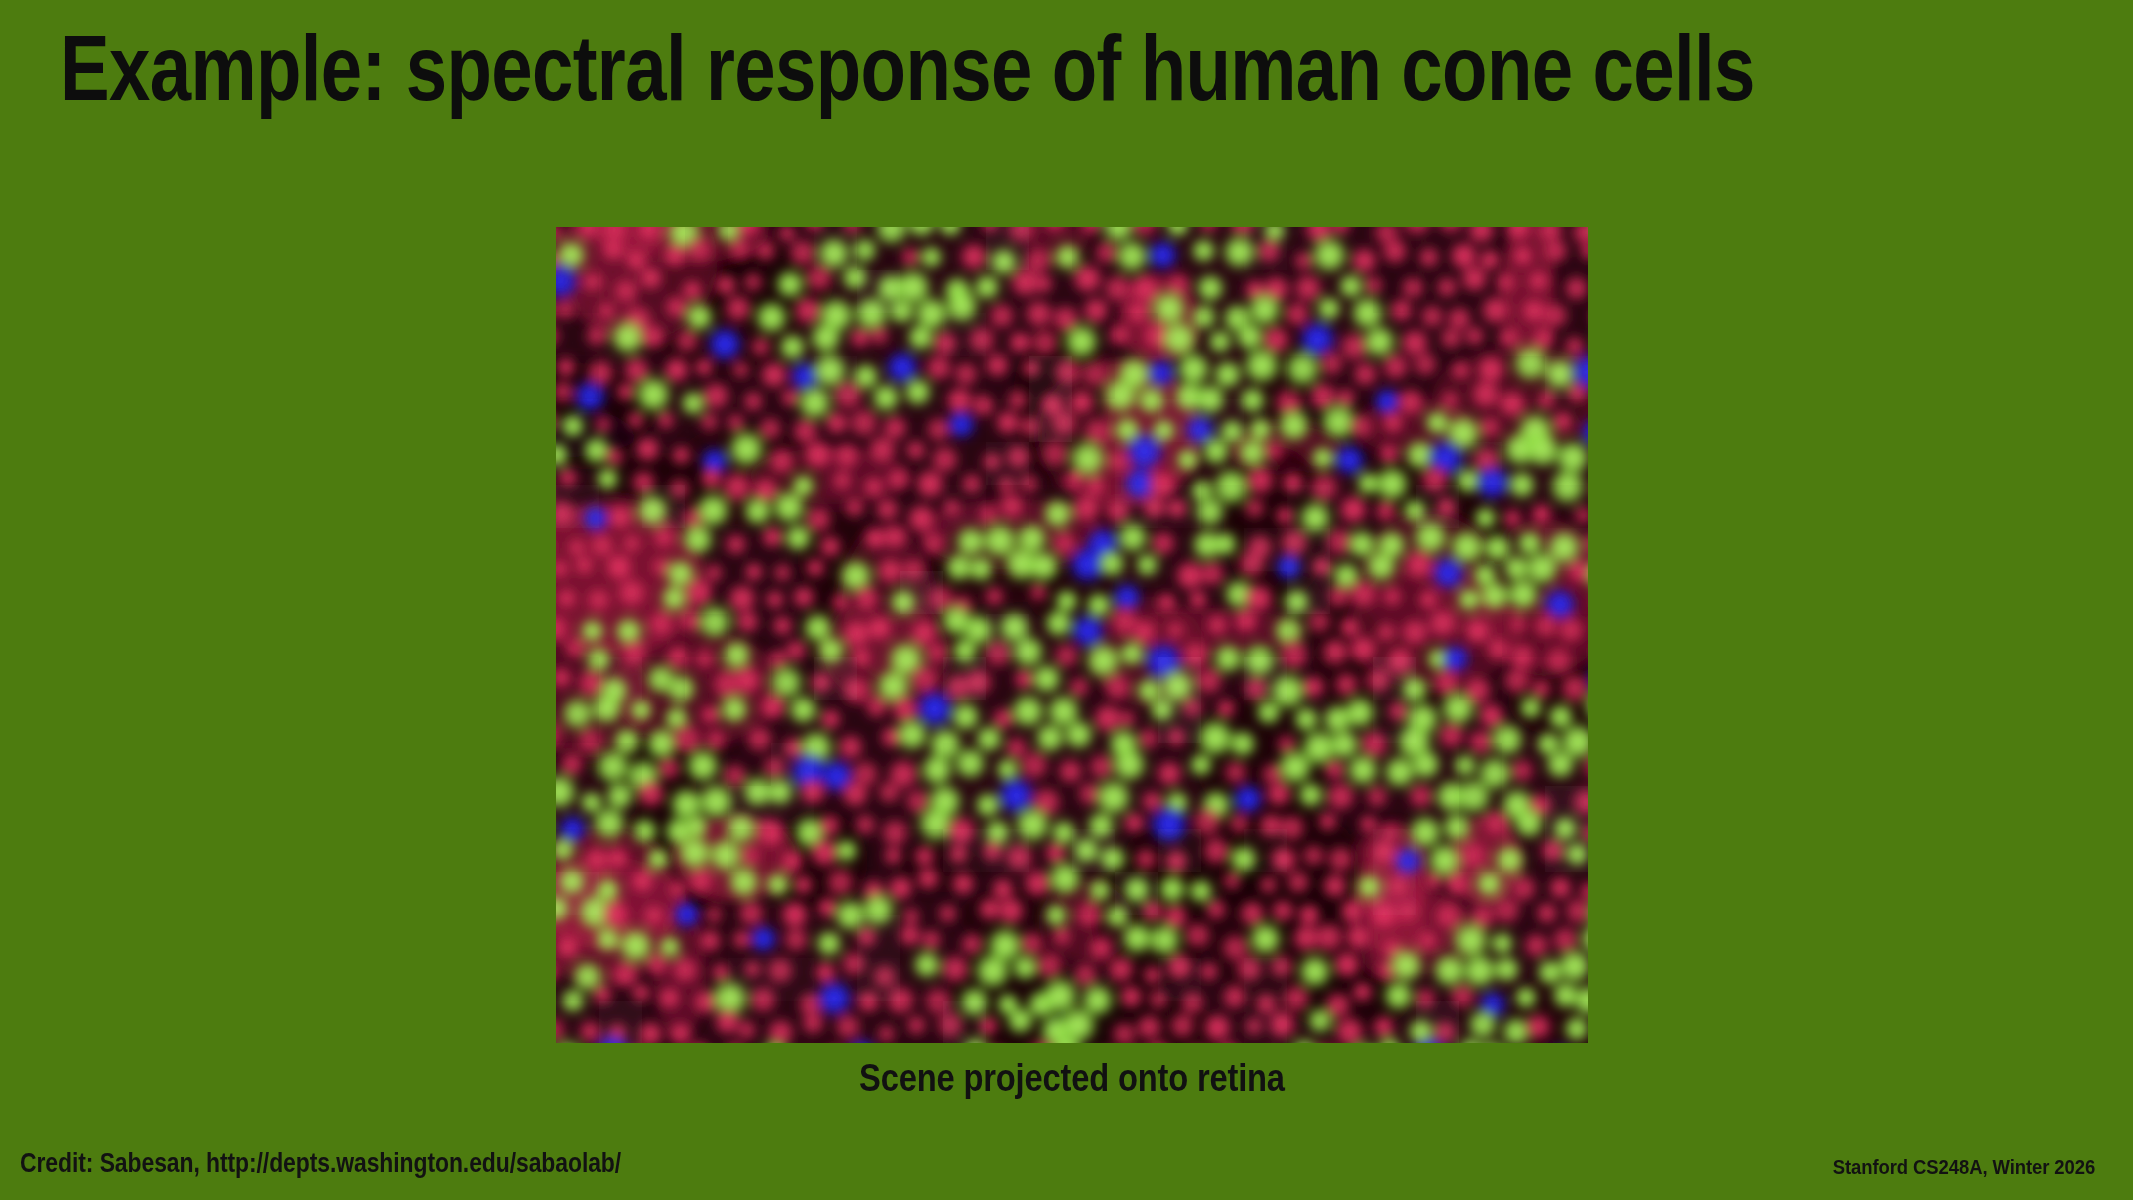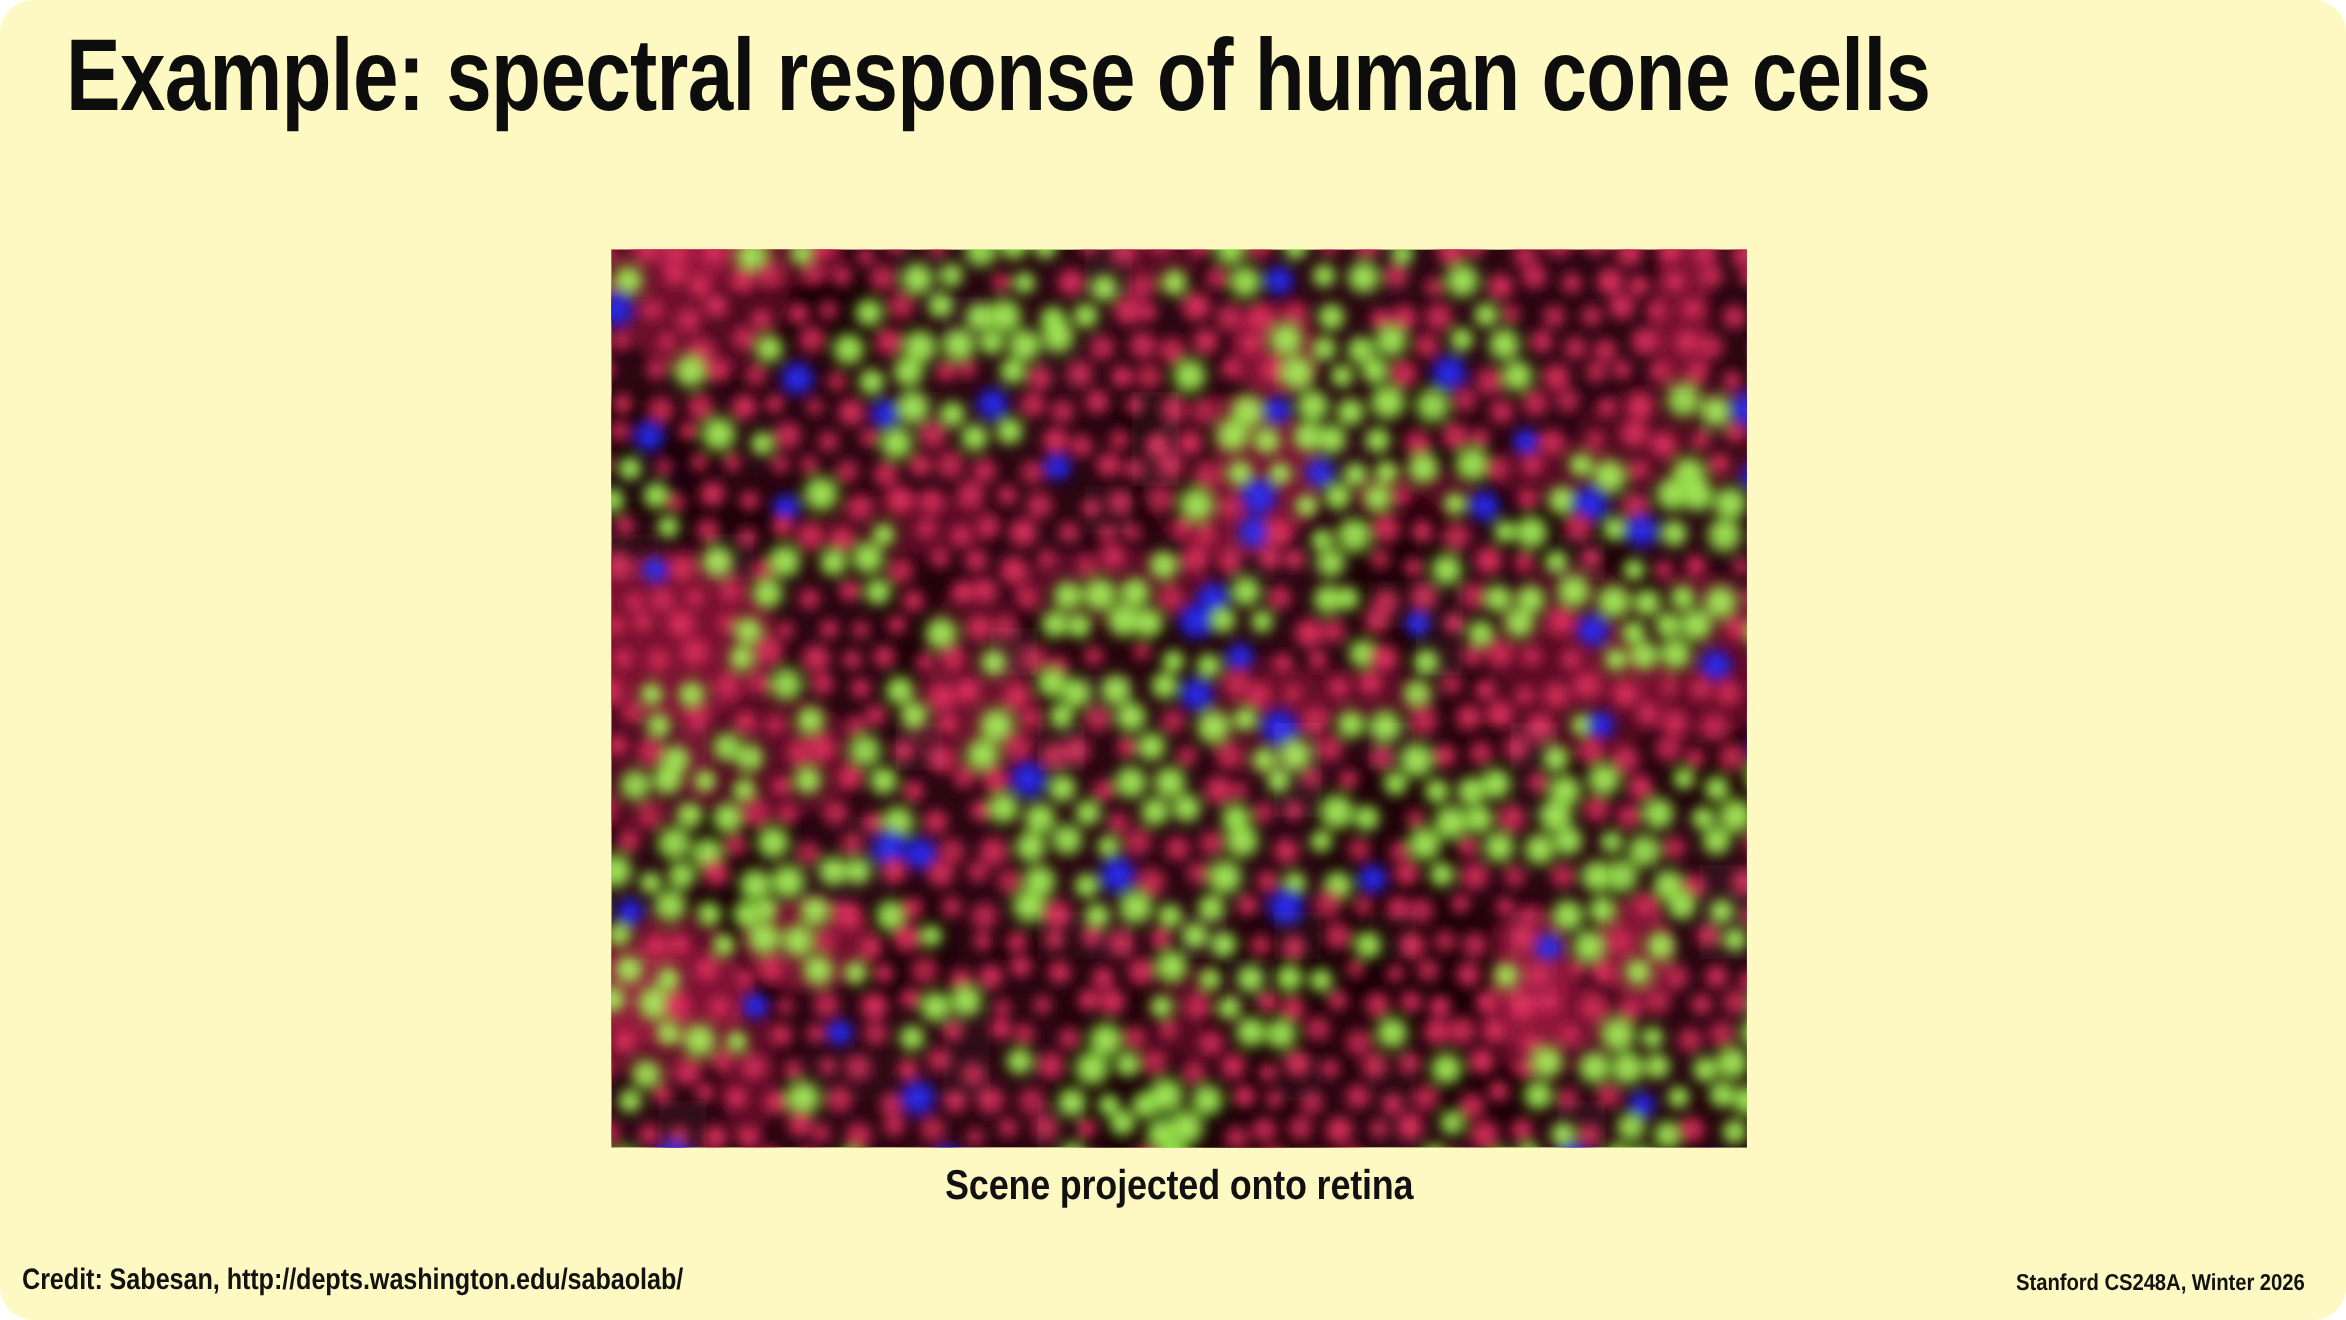--- a/index.html
+++ b/index.html
@@ -14,22 +14,21 @@
     overflow: hidden;
     font-family: "Liberation Sans", "DejaVu Sans", sans-serif;
     -webkit-font-smoothing: antialiased;
   }
 
   .slide {
     position: absolute;
     left: 0; top: 0;
     width: 2133px;
     height: 1200px;
-    background: #fef9c3;
-    border-radius: 30px;
+    background: #4d7c0f;
   }
 
   
   #slide-title {
     position: absolute;
     left: 60px;
     top: 18px;
     width: 2000px;
     font-size: 93px;
     line-height: 1.08;

